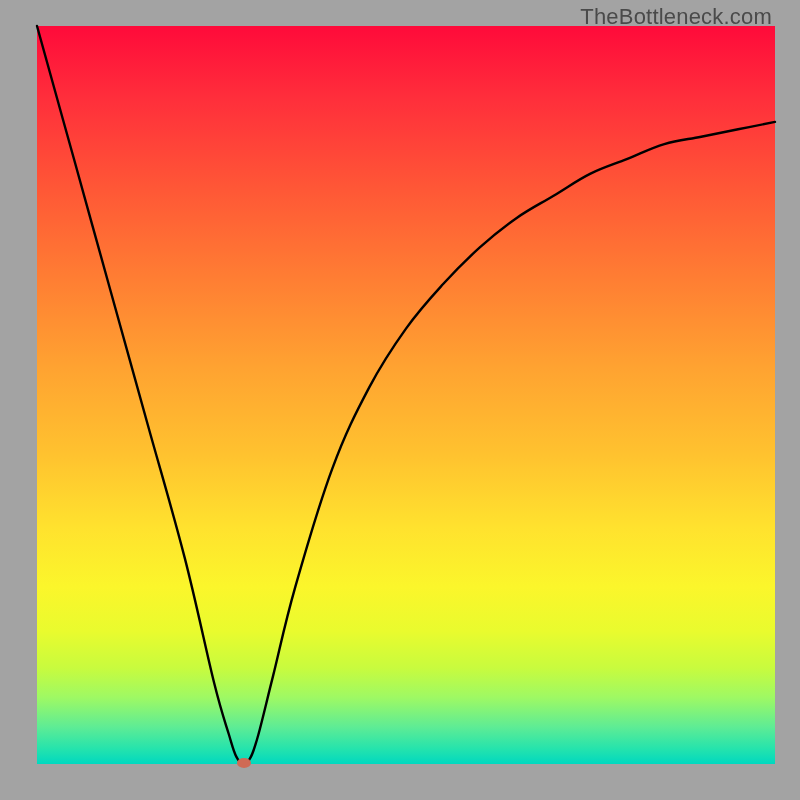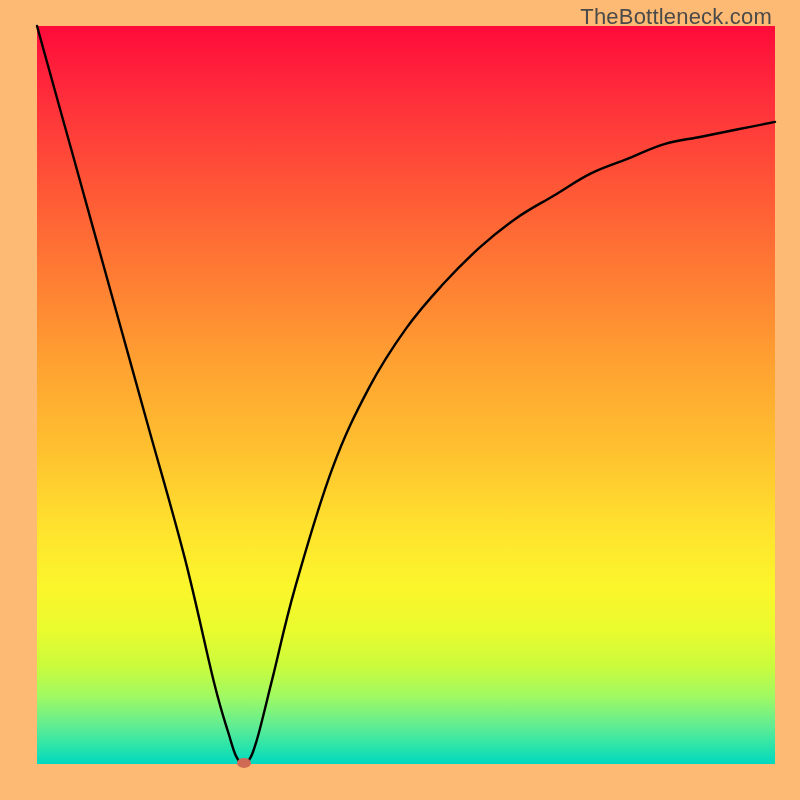--- a/index.html
+++ b/index.html
@@ -8,21 +8,21 @@
     width: 800px;
     height: 800px;
     overflow: hidden;
     background: #000;
     font-family: Arial, Helvetica, sans-serif;
   }
   .frame {
     position: relative;
     width: 800px;
     height: 800px;
-    background: #fdba74;
+    background: #a3a3a3;
   }
   .plot-area {
     position: absolute;
     left: 37px;
     top: 26px;
     width: 738px;
     height: 738px;
     
     background: linear-gradient(
       to bottom,

